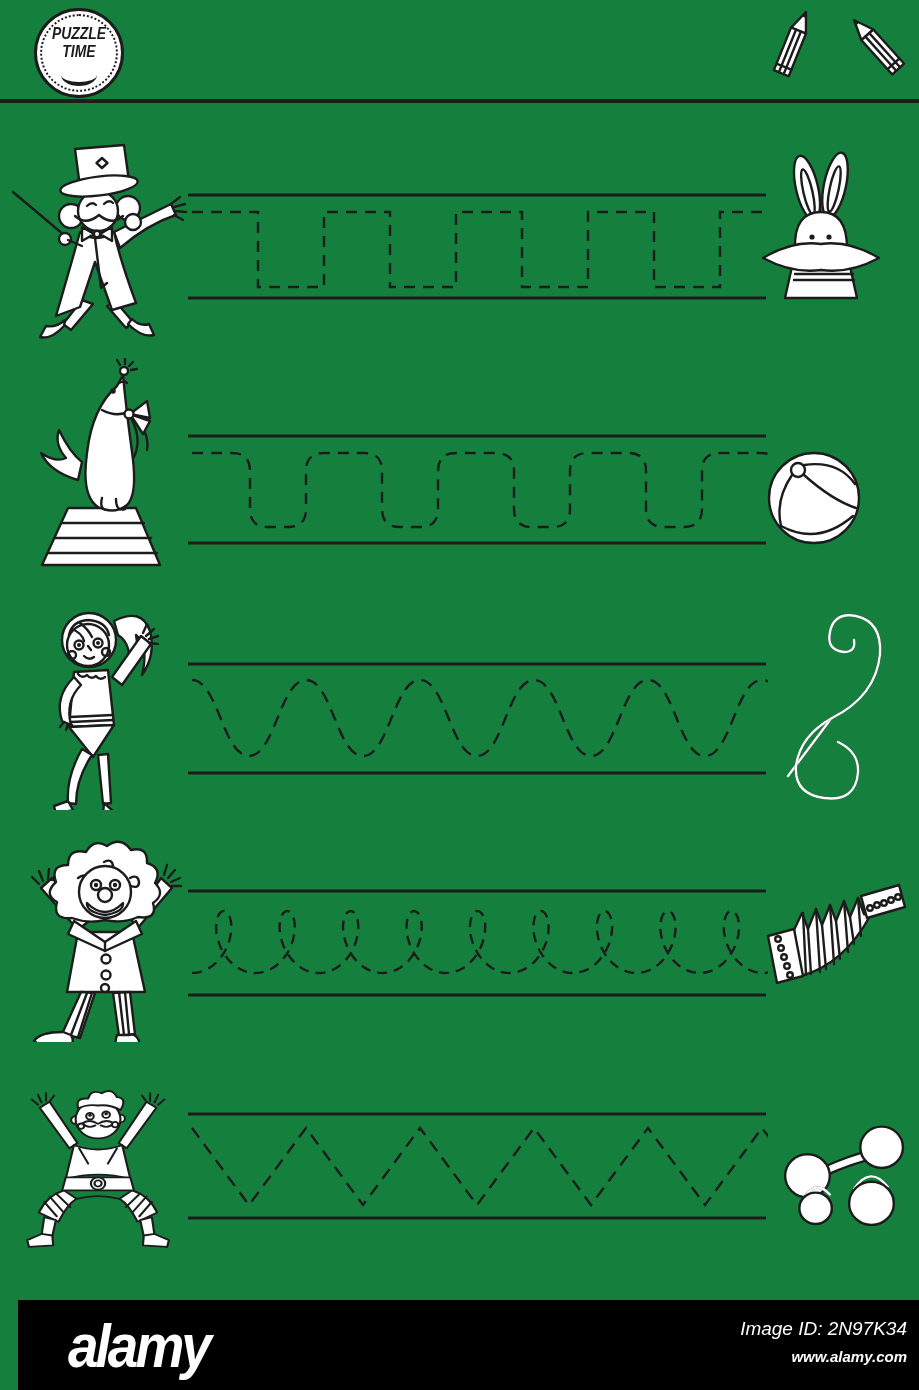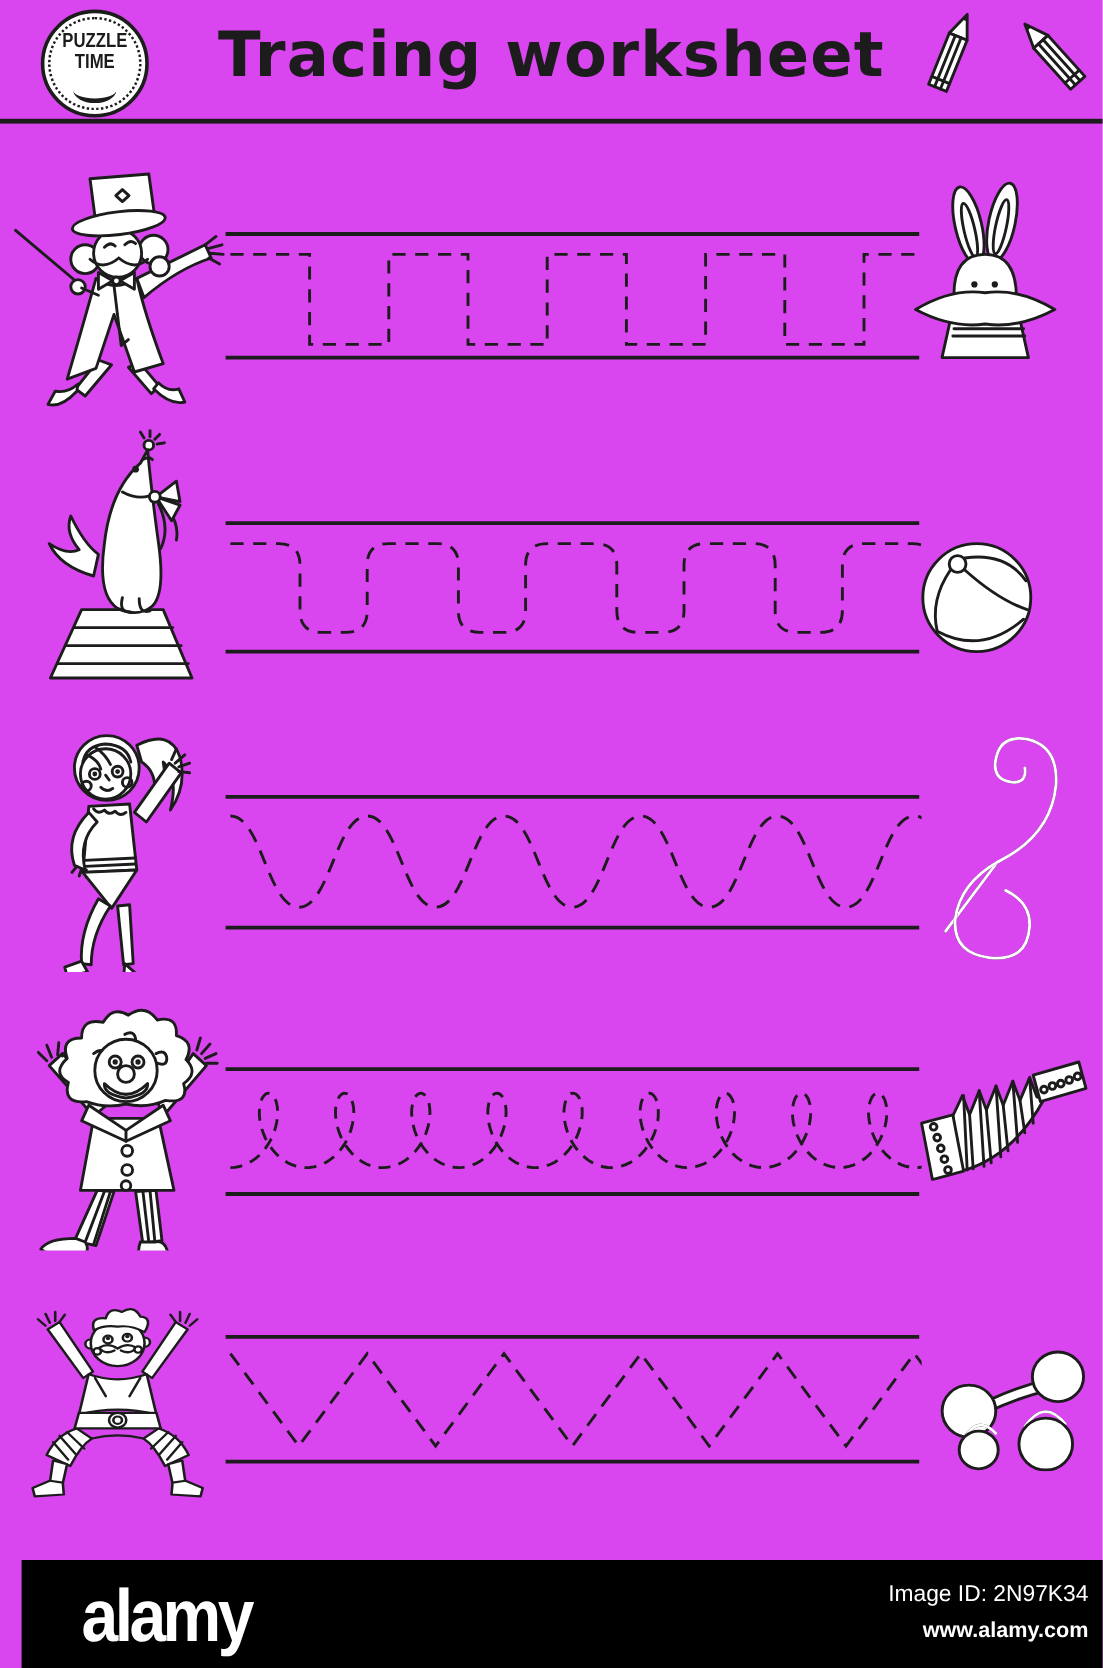--- a/index.html
+++ b/index.html
@@ -1,17 +1,17 @@
 <!DOCTYPE html>
 <html><head>
 <meta charset="utf-8">
 <style>
   html,body{margin:0;padding:0;background:#fff;}
-  .page{position:relative;width:919px;height:1390px;background:#d946ef;overflow:hidden;
-        font-family:"Liberation Sans",sans-serif;color:#1c1c1c;}
+  .page{position:relative;width:919px;height:1390px;background:#15803d;overflow:hidden;
+        font-family:"Liberation Sans",sans-serif;color:#1c1c1c;font-style:italic;}
   
   .badge{position:absolute;left:34px;top:8px;width:84px;height:84px;border:3px solid #1c1c1c;
          border-radius:50%;background:#fff;}
   .badge-ring{position:absolute;left:3px;top:3px;right:3px;bottom:3px;border:2px dotted #1c1c1c;border-radius:50%;}
   .badge-text{position:absolute;left:0;right:0;top:14px;text-align:center;font-weight:bold;
               font-size:17px;line-height:18px;letter-spacing:0;transform:scaleX(.82);}
   .badge-text span{display:block;}
   .badge-smile{position:absolute;left:24px;bottom:9px;width:36px;height:18px;
                border:0;border-bottom:4px solid #1c1c1c;border-radius:50%;}
   .title{position:absolute;left:0;right:0;top:16px;text-align:center;
@@ -26,37 +26,36 @@
   .art .k{fill:#1c1c1c;stroke:none;}
   .art .w{stroke:#ffffff;}
   
   svg.trace{position:absolute;left:186px;width:582px;height:135px;}
   
   .footer{position:absolute;left:0;top:1300px;width:919px;height:90px;background:#000;margin-left:18px;}
   .alamy-logo{position:absolute;left:50px;top:14px;color:#fff;font-weight:bold;font-size:55px;
               letter-spacing:-3px;transform:scaleY(1.12);font-family:"Liberation Sans",sans-serif;}
   .footer-right{position:absolute;right:30px;top:18px;text-align:right;color:#fff;}
   .footer-id{font-size:19px;margin-bottom:8px;}
-  .footer-url{font-size:18px;font-weight:bold;}
+  .footer-url{font-size:15px;font-weight:bold;}
 </style>
 </head>
 <body>
 
 <div class="page">
 
   <div class="badge">
     <div class="badge-ring"></div>
     <div class="badge-text">
       <span>PUZZLE</span>
       <span>TIME</span>
     </div>
     <div class="badge-smile"></div>
   </div>
 
-  <div class="title">Tracing worksheet</div>
 
   <svg class="pencils art" width="150" height="100" viewBox="0 0 150 100">
     <g transform="translate(40,8) rotate(22)">
       <path class="f" d="M-8,20 L0,0 L8,20 Z"></path>
       <path class="k" d="M-2.2,5.5 L0,0 L2.2,5.5 Z"></path>
       <path class="f" d="M-8,20 L8,20 L8,66 L-8,66 Z"></path>
       <path d="M-2.6,20 V66 M2.6,20 V66 M-8,59 L8,59"></path>
     </g>
     <g transform="translate(88,16) rotate(-42)">
       <path class="f" d="M-8,20 L0,0 L8,20 Z"></path>

